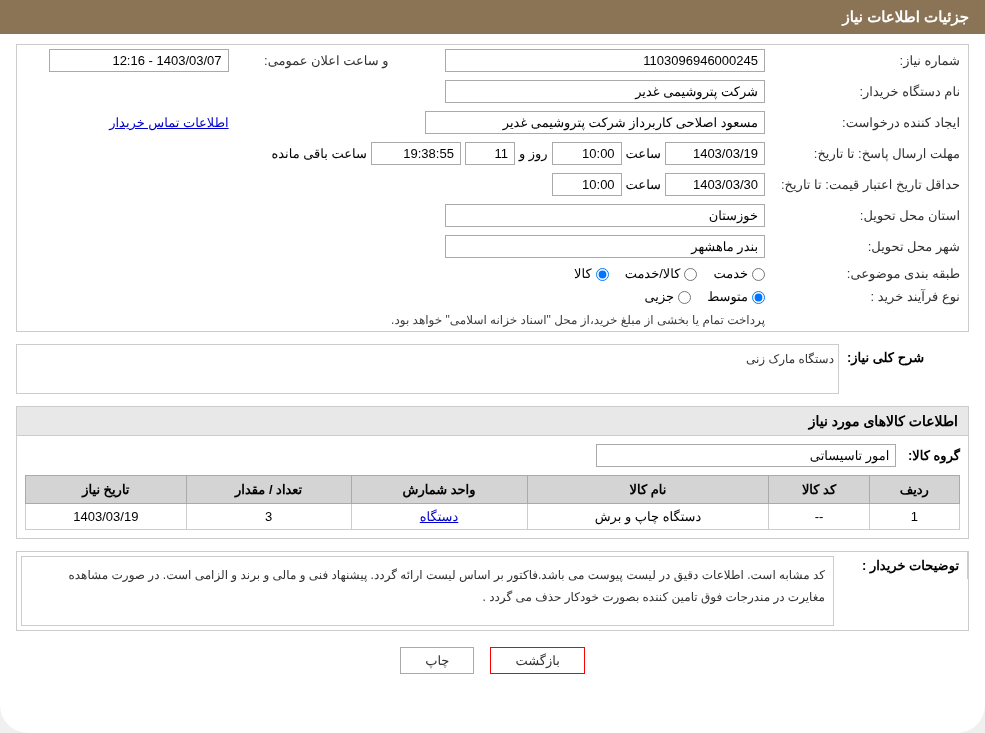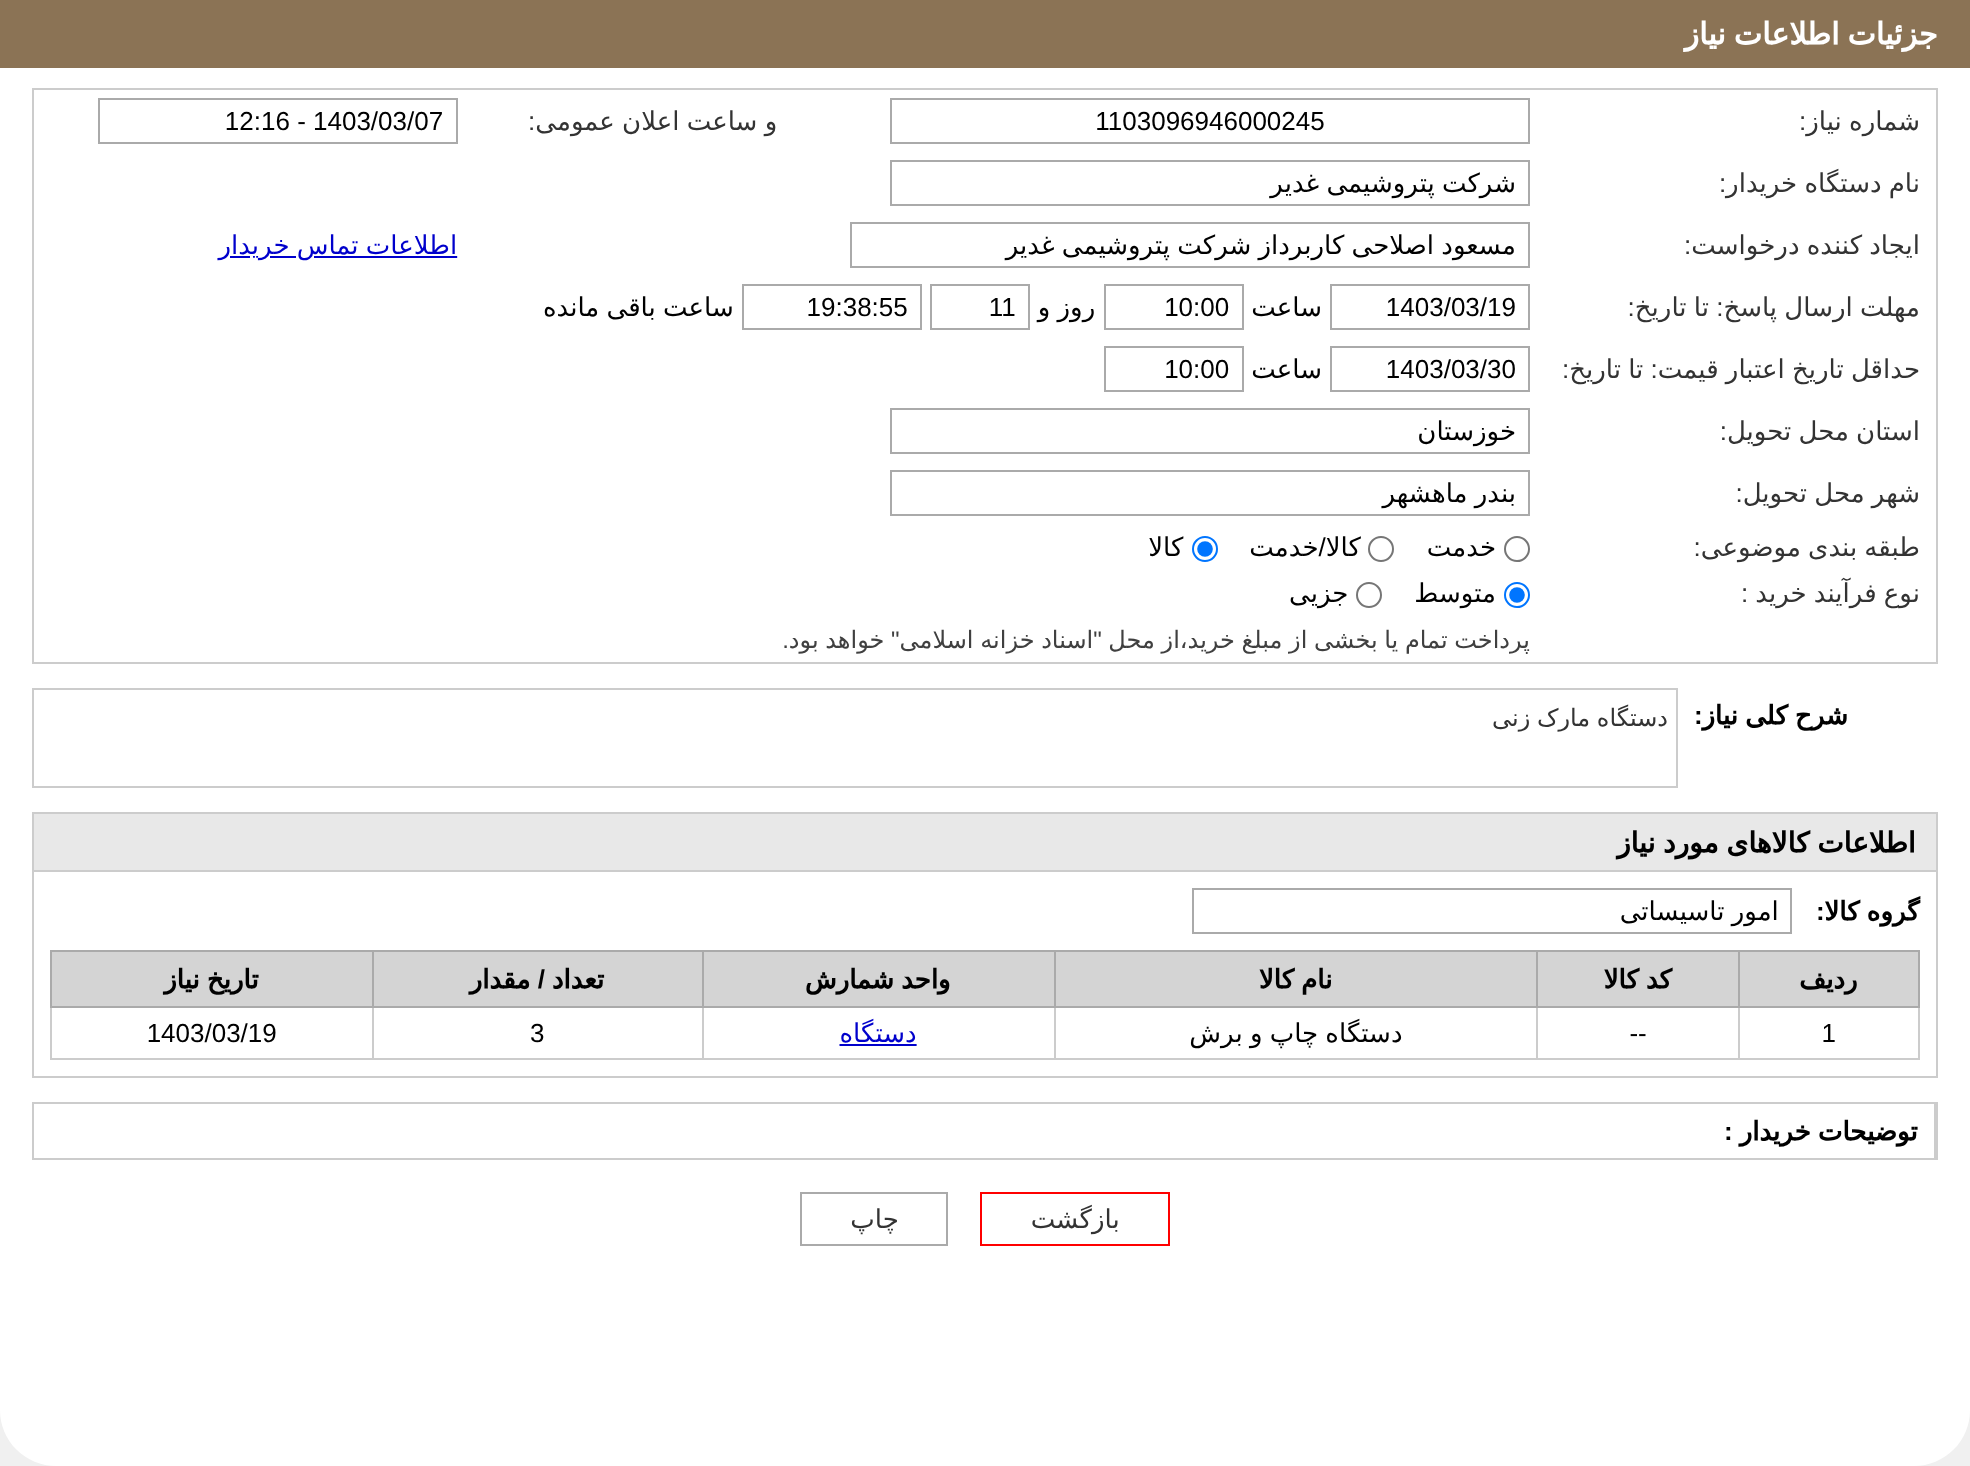--- a/index.html
+++ b/index.html
@@ -142,21 +142,21 @@
 
   <div class="content">
 
     <div class="section-box">
       <table class="info-table">
 
         <tbody>
             <tr>
           <td class="label-cell">شماره نیاز:</td>
           <td class="value-cell">
-            <div class="input-field input-wide" style="display:inline-block;text-align:center;">1103096946000245</div>
+            <div class="input-field input-wide" style="display:inline-block;">1103096946000245</div>
           </td>
           <td class="label-cell" style="text-align:right;">و ساعت اعلان عمومی:</td>
           <td class="value-cell">
             <div class="input-field" style="display:inline-block; width:180px;">1403/03/07 - 12:16</div>
           </td>
         </tr>
 
         <tr>
           <td class="label-cell">نام دستگاه خریدار:</td>
           <td class="value-cell" colspan="3">
@@ -294,20 +294,23 @@
                 <td>3</td>
                 <td>1403/03/19</td>
               </tr>
             </tbody>
         </table>
       </div>
     </div>
 
     <div style="display:flex; align-items:flex-start; margin-bottom:4px; direction:rtl; border: 1px solid #ccc;">
       <div style="min-width:130px; padding:6px 8px; font-weight:bold; text-align:right; border-right:1px solid #ccc;">توضیحات خریدار :</div>
+      <div style="flex:1; padding:4px;">
+        <div class="desc-box">کد مشابه است. اطلاعات دقیق در لیست پیوست می باشد.فاکتور بر اساس لیست ارائه گردد. پیشنهاد فنی و مالی  و  برند و الزامی است. در صورت مشاهده مغایرت در مندرجات فوق تامین کننده بصورت خودکار حذف می گردد .</div>
+      </div>
     </div>
 
     <div class="button-row">
       <button class="btn btn-back">بازگشت</button>
       <button class="btn btn-print">چاپ</button>
     </div>
 
   </div>
 </div>
 

